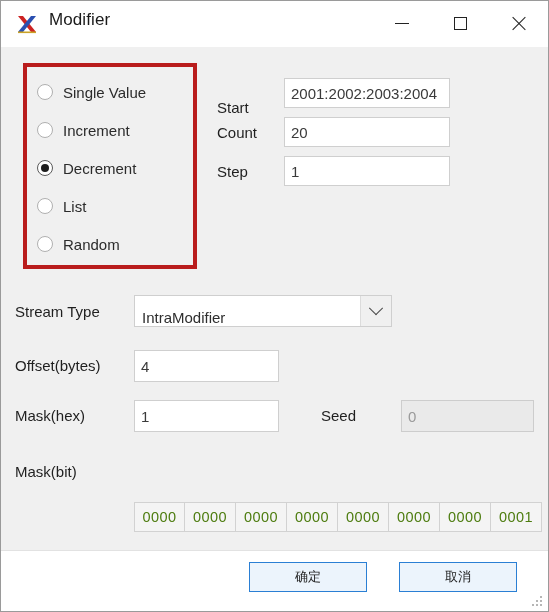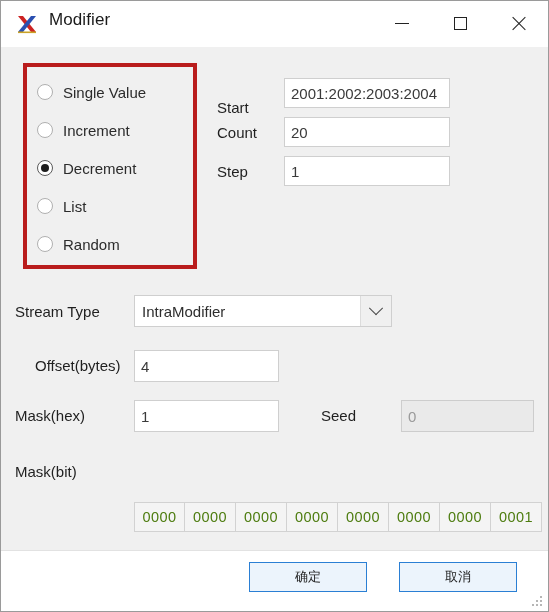--- a/index.html
+++ b/index.html
@@ -159,21 +159,21 @@
 
   
   .combo {
     position: absolute;
     left: 133px; top: 248px;
     width: 258px; height: 32px;
     box-sizing: border-box;
     border: 1px solid #cfcfcf;
     background: #ffffff;
     display: flex;
-    align-items: center;
+    align-items: flex-end;
   }
   .combo-text {
     flex: 1;
     padding-left: 7px;
     font-size: 15px;
     color: #2e2e2e;
     white-space: nowrap;
     overflow: hidden;
   }
   .combo-arrow {
@@ -324,21 +324,21 @@
     <div class="tf" style="left:283px; top:109px; width:166px; height:30px;">1</div>
 
     <span class="lbl" style="left:14px; top:256px;">Stream Type</span>
     <div class="combo">
       <span class="combo-text">IntraModifier</span>
       <span class="combo-arrow">
         <span class="chev"></span>
       </span>
     </div>
 
-    <span class="lbl" style="left:14px; top:310px;margin-left:20px;">Offset(bytes)</span>
+    <span class="lbl" style="left:14px; top:310px;">Offset(bytes)</span>
     <div class="tf" style="left:133px; top:303px; width:145px; height:32px;">4</div>
 
     <span class="lbl" style="left:14px; top:360px;">Mask(hex)</span>
     <div class="tf" style="left:133px; top:353px; width:145px; height:32px;">1</div>
 
     <span class="lbl" style="left:320px; top:360px;">Seed</span>
     <div class="tf disabled" style="left:400px; top:353px; width:133px; height:32px;">0</div>
 
     <span class="lbl" style="left:14px; top:416px;">Mask(bit)</span>
     <div class="maskbits">

